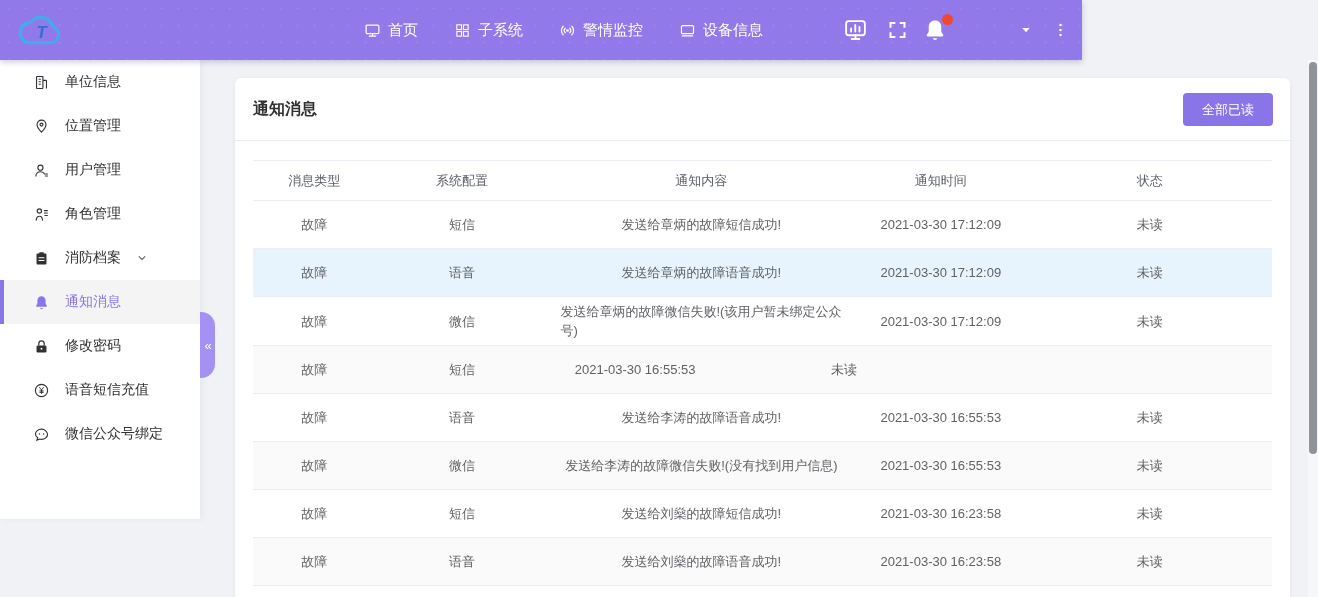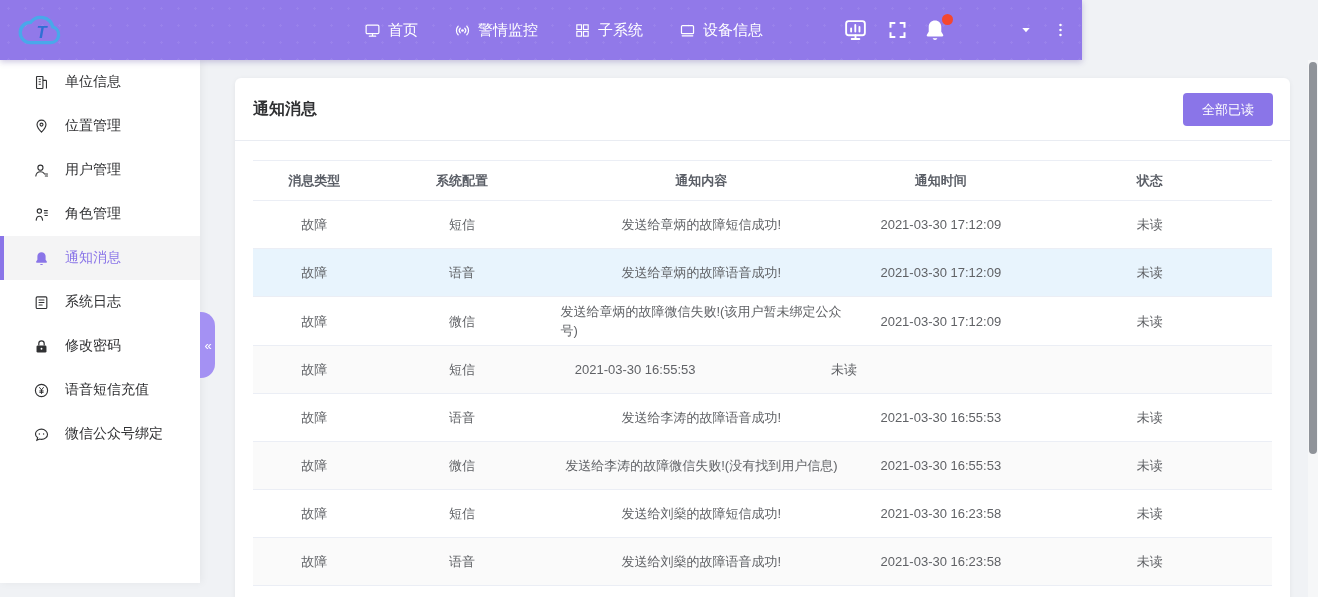--- a/index.html
+++ b/index.html
@@ -35,21 +35,21 @@
   .nr-bell    { right:134px; } .nr-bell  svg { width:26px; height:26px; }
   .nr-caret   { right:48px;  } .nr-caret svg { width:16px; height:16px; }
   .nr-dots    { right:13px;  } .nr-dots  svg { width:17px; height:17px; }
   .badge-dot {
     position:absolute; top:-3px; right:-5px; width:11px; height:11px;
     border-radius:50%; background:var(--badge,#f5472f);
   }
 
   
   .sidebar {
-    position:absolute; top:60px; left:0; width:200px; height:523px;
+    position:absolute; top:60px; left:0; width:200px; height:459px;
     background:#fff; box-shadow:2px 0 8px rgba(0,0,0,.05); z-index:20;
   }
   .side-item {
     height:44px; display:flex; align-items:center;
     padding-left:33px; font-size:14px; color:#303133; cursor:pointer;
   }
   .side-item svg.mi { width:17px; height:17px; margin-right:15px; flex:none; }
   .side-item .chev { width:14px; height:14px; margin-left:14px; color:#606266; }
   .side-item.active {
     color:var(--accent,#8a79e8);
@@ -78,21 +78,21 @@
   .read-all-btn {
     position:absolute; right:17px; top:15px; height:33px; padding:0 19px;
     background:var(--accent,#8a75e8); color:#fff; border:none; border-radius:4px;
     font-size:13px; cursor:pointer; font-family:inherit;margin-left:28px;
   }
 
   .table { margin:19px 18px 0 18px; border-top:1px solid #ebeef5; font-size:13px; }
   .thead { display:flex; height:40px; align-items:stretch; border-bottom:1px solid #ebeef5; }
   .th {
     display:flex; align-items:center; justify-content:center;
-    font-weight:700; color:#5a5e66;
+    font-weight:400; color:#5a5e66;
   }
   .trow { display:flex; min-height:48px; border-bottom:1px solid #ebeef5; background:#fff; }
   .trow.stripe { background:var(--stripe,#fafafa); }
   .trow.hover-blue { background:var(--hover-row,#e8f4fd); }
   .td {
     display:flex; align-items:center; justify-content:center; text-align:left;
     padding:5px 12px; color:#606266; line-height:19px;
   }
   .c1 { width:12%; } .c2 { width:17%; } .c3 { width:30%; } .c4 { width:17%; } .c5 { width:24%; }
   .trow-partial { height:14px; background:#fff; }
@@ -213,29 +213,29 @@
   </div>
   <div class="nav-menu">
       <div class="nav-item">
     <svg class="ic nicon">
           <use href="#home-monitor-icon"></use>
         </svg>
     <span class="nav-label">首页</span>
   </div>
       <div class="nav-item">
     <svg class="ic nicon">
-          <use href="#alarm-broadcast-icon"></use>
-        </svg>
-    <span class="nav-label">警情监控</span>
+          <use href="#subsystem-icon"></use>
+        </svg>
+    <span class="nav-label">子系统</span>
   </div>
       <div class="nav-item">
     <svg class="ic nicon">
-          <use href="#subsystem-icon"></use>
-        </svg>
-    <span class="nav-label">子系统</span>
+          <use href="#alarm-broadcast-icon"></use>
+        </svg>
+    <span class="nav-label">警情监控</span>
   </div>
       <div class="nav-item">
     <svg class="ic nicon">
           <use href="#device-info-icon"></use>
         </svg>
     <span class="nav-label">设备信息</span>
   </div>
     </div>
   <div class="nav-right">
     <div class="nr nr-chart">
@@ -289,32 +289,34 @@
     <span class="side-label">用户管理</span>
 
   </div>
     <div class="side-item">
     <svg class="ic mi">
         <use href="#role-icon"></use>
       </svg>
     <span class="side-label">角色管理</span>
 
   </div>
+    <div class="side-item">
+    <svg class="ic mi">
+        <use href="#archive-icon"></use>
+      </svg>
+    <span class="side-label">消防档案</span>
+    <svg class="ic chev">
+        <use href="#chevron-down-icon"></use>
+      </svg>
+  </div>
     <div class="side-item active">
     <svg class="ic mi">
         <use href="#bell-icon"></use>
       </svg>
     <span class="side-label">通知消息</span>
-
-  </div>
-    <div class="side-item">
-    <svg class="ic mi">
-        <use href="#log-icon"></use>
-      </svg>
-    <span class="side-label">系统日志</span>
 
   </div>
     <div class="side-item">
     <svg class="ic mi">
         <use href="#lock-icon"></use>
       </svg>
     <span class="side-label">修改密码</span>
 
   </div>
     <div class="side-item">

